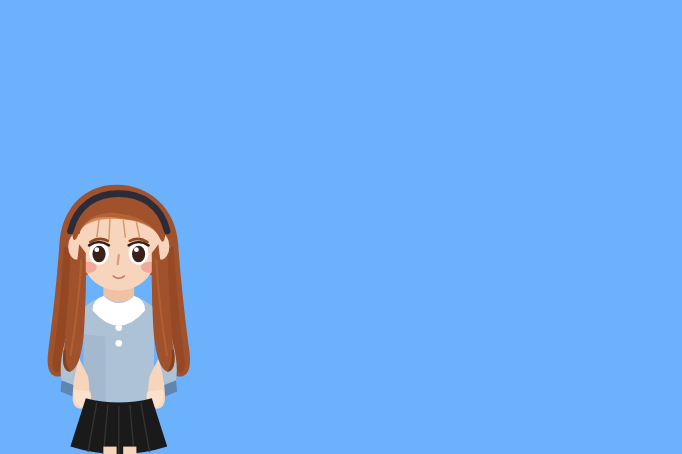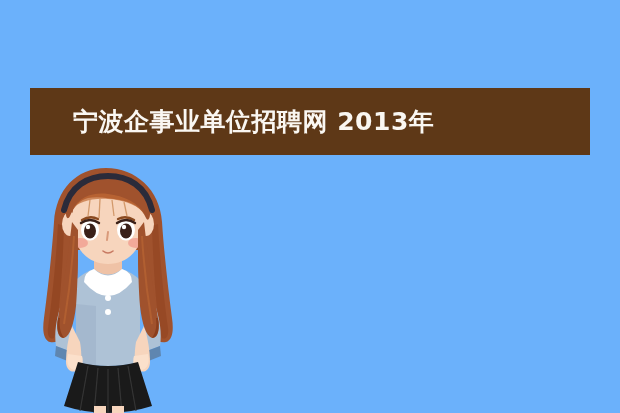--- a/index.html
+++ b/index.html
@@ -51,23 +51,20 @@
     width: 160px;
     height: 247px;
   }
   #illustration svg { display: block; }
 </style>
 </head>
 <body>
 
 <div id="stage">
 
-  <div id="title-banner">
-    <span id="title-banner-text">宁波企事业单位招聘网 2013年</span>
-  </div>
 
   <div id="illustration">
     <svg width="160" height="247" viewBox="0 0 160 247" xmlns="http://www.w3.org/2000/svg">
 
       <path d="M78 2
                C 48 2, 28 24, 26 56
                C 24 86, 20 122, 16 152
                C 14 166, 16 174, 22 176
                C 30 178, 40 170, 44 156
                C 48 138, 50 108, 50 84

